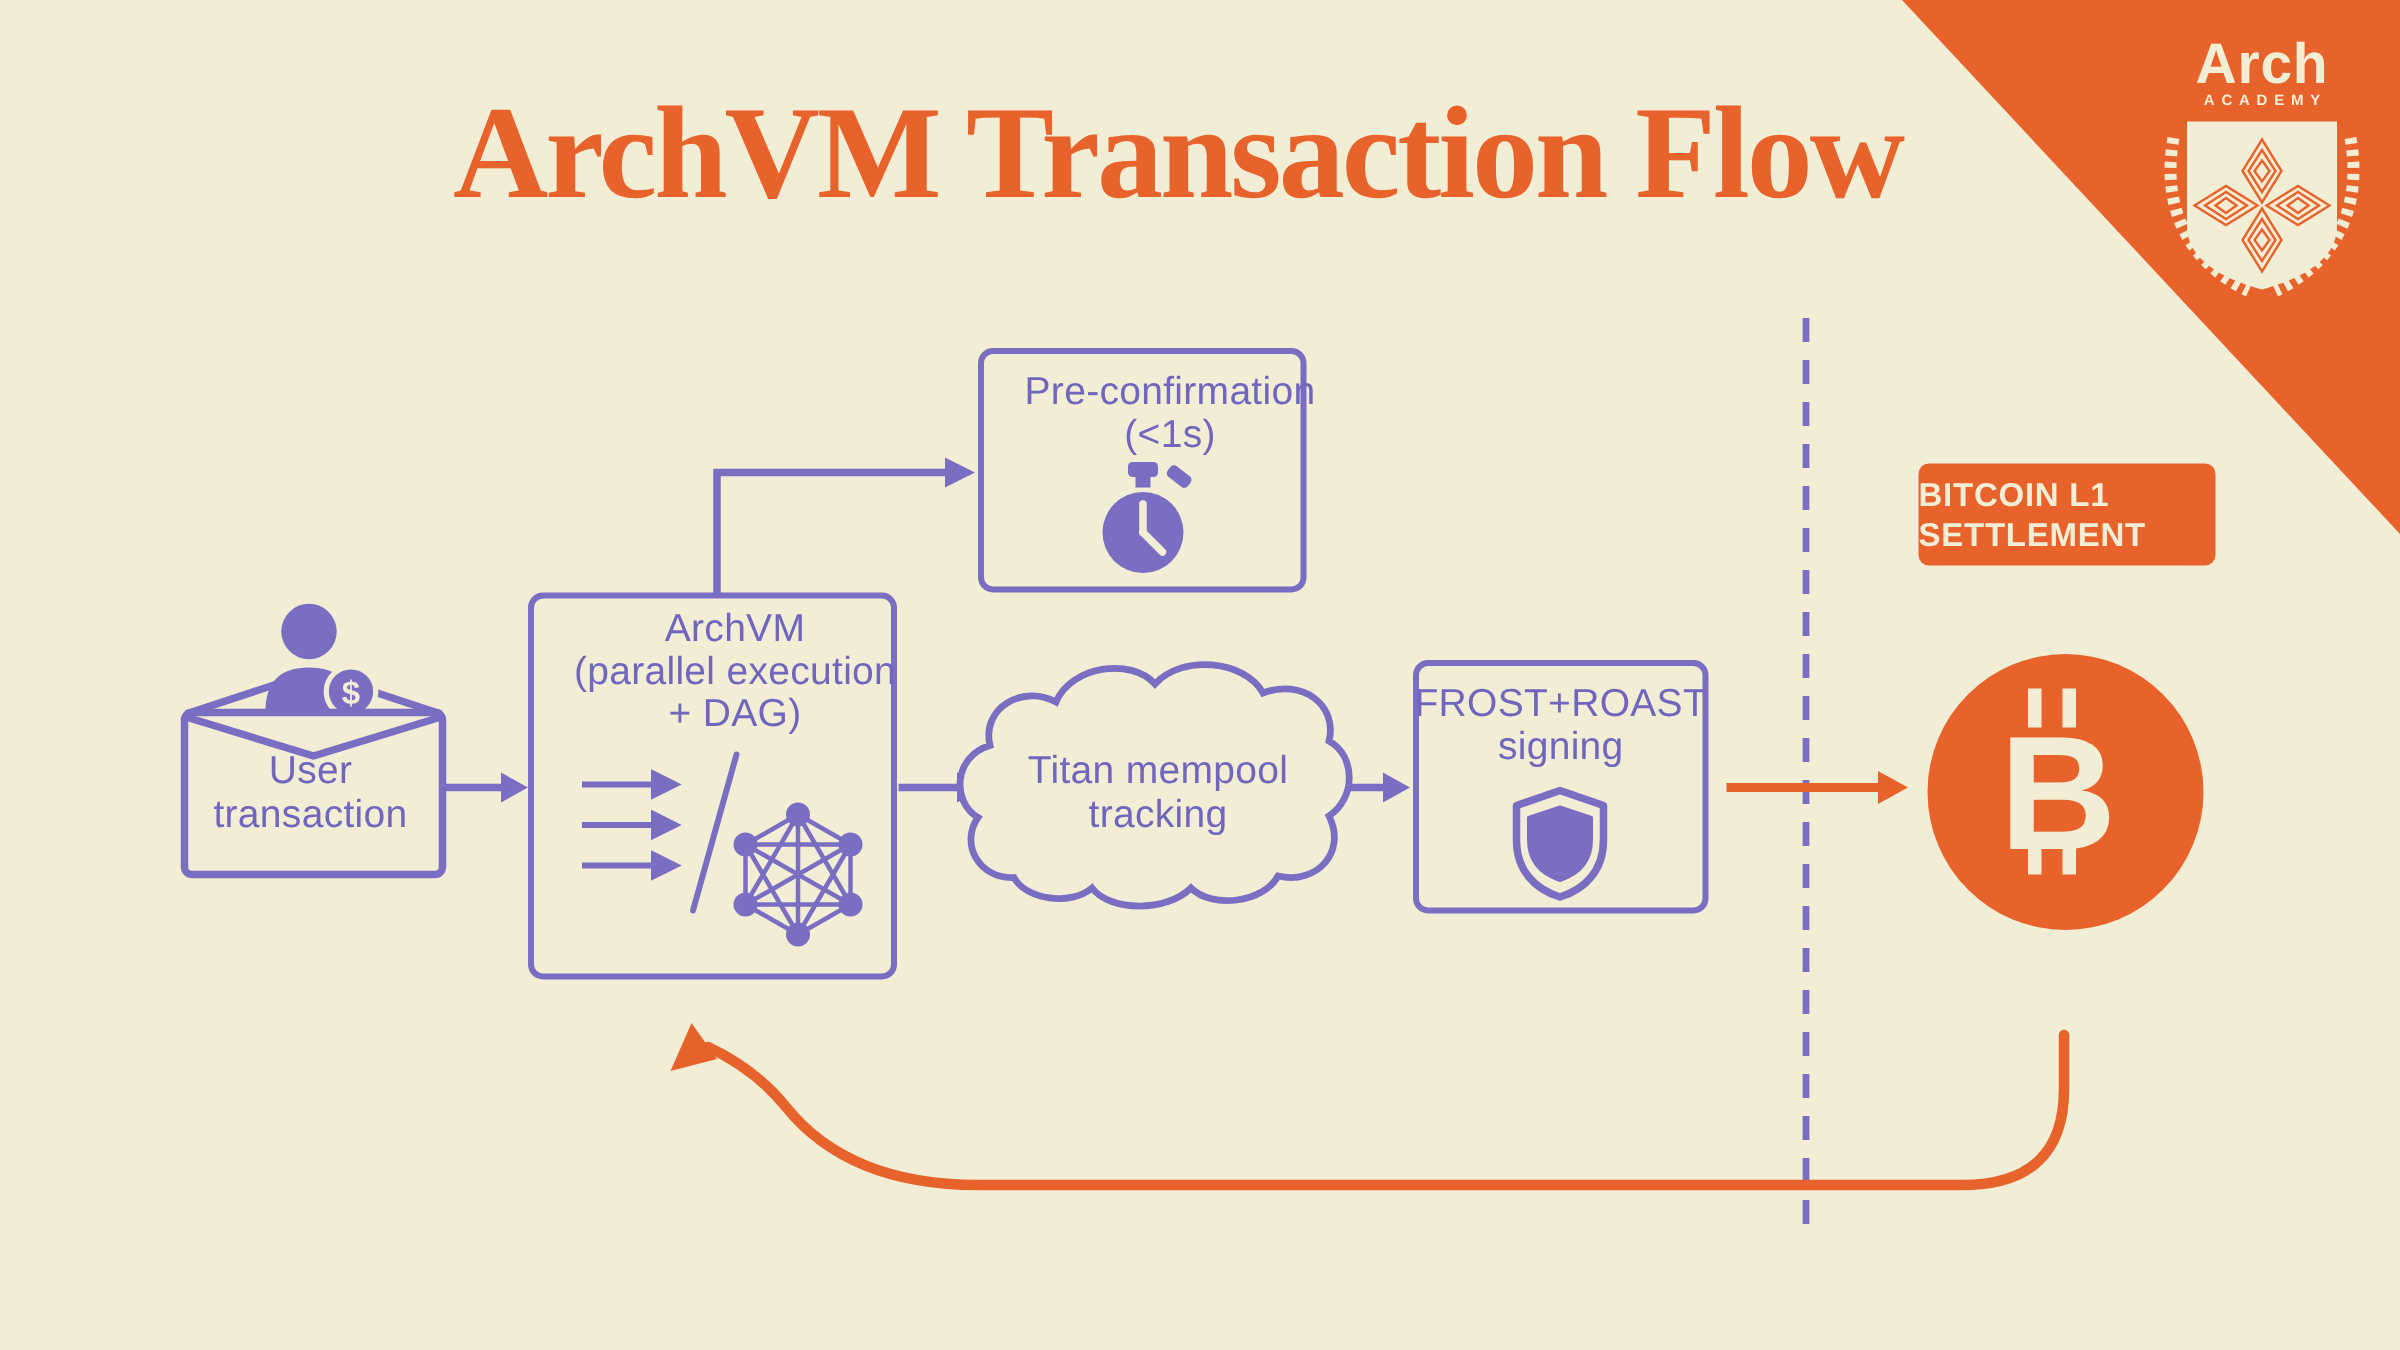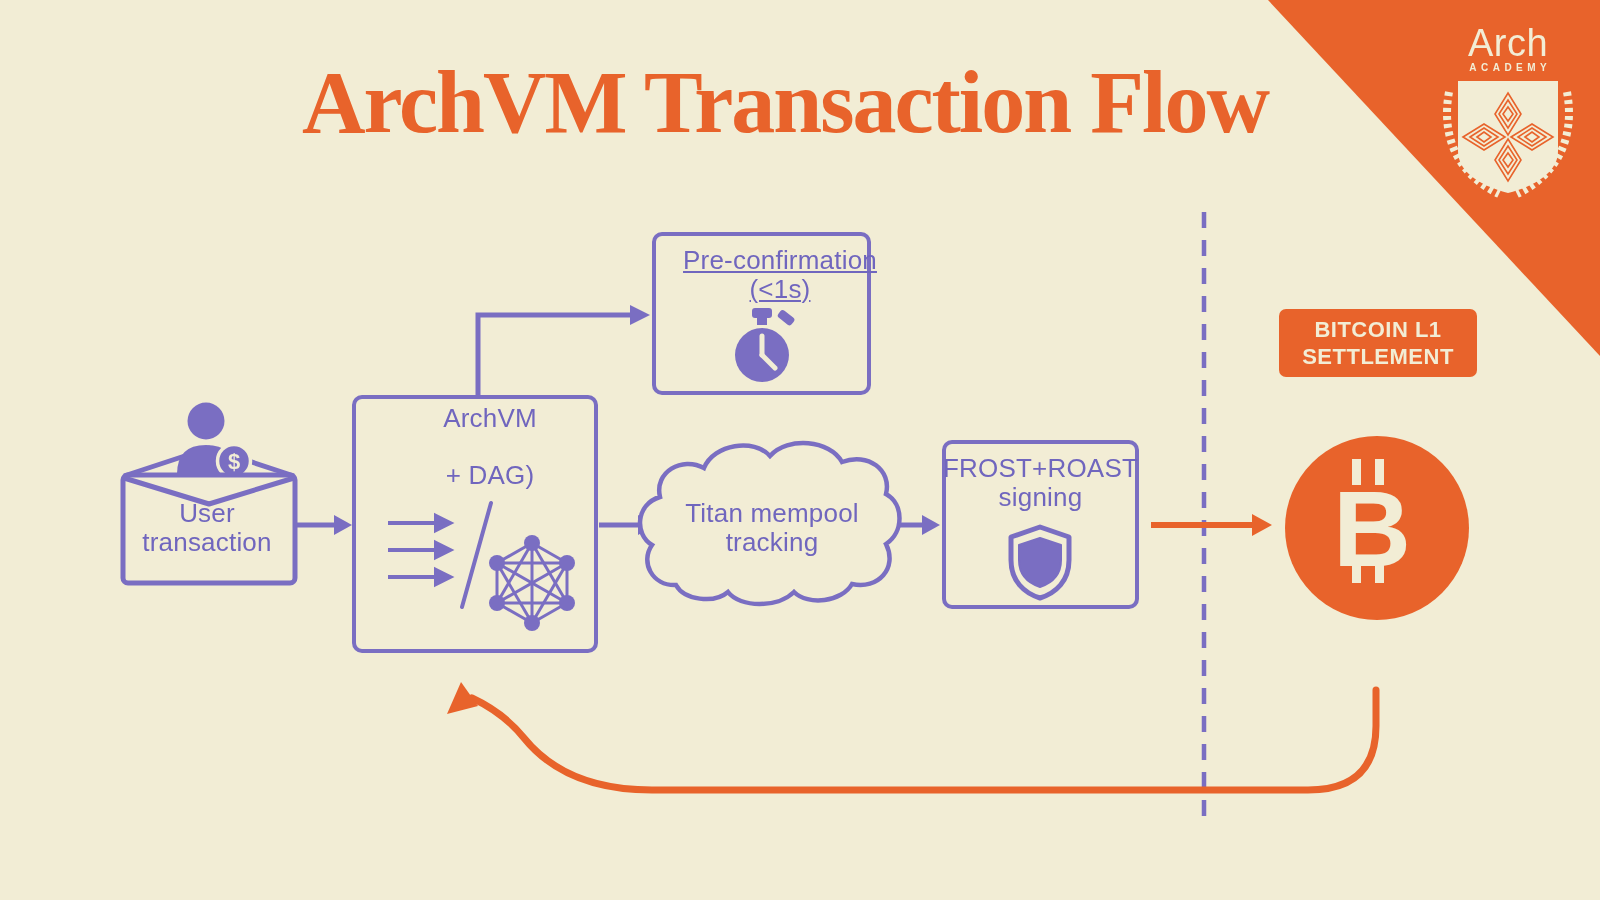--- a/index.html
+++ b/index.html
@@ -24,37 +24,37 @@
     background:transparent; box-sizing:border-box;
   }
   .box-preconf  { left:652px; top:232px; width:219px; height:163px; }
   .box-archvm   { left:352px; top:395px; width:246px; height:258px; }
   .box-frost    { left:942px; top:440px; width:197px; height:169px; }
 
   .lbl {
     position:absolute; color:#7066BE; font-size:26px; line-height:1.1;
     text-align:center; white-space:pre; letter-spacing:0.2px;
   }
-  .lbl-preconf { left:652px; top:246px; width:256px;text-decoration:underline; }
+  .lbl-preconf { left:652px; top:246px; width:256px; }
   .lbl-archvm  { left:356px; top:404px; width:268px; }
   .lbl-user    { left:121px; top:499px; width:172px; }
   .lbl-cloud   { left:660px; top:499px; width:224px; }
   .lbl-frost   { left:942px; top:454px; width:197px; }
 
   .badge {
     position:absolute; left:1279px; top:309px; width:198px; height:68px;
     background:#E8632B; border-radius:7px; color:#F2EDD5;
     font-size:22px; font-weight:bold; letter-spacing:0.5px;
-    display:flex; flex-direction:column; align-items:center; justify-content:center;
+    display:flex; flex-direction:column; align-items:flex-start; justify-content:center;
     line-height:1.25; text-align:center;
   }
 
   .logo-brand {
     position:absolute; left:1448px; top:22px; width:120px; text-align:center;
-    color:#F2EDD5; font-size:38px; font-weight:normal; letter-spacing:0.5px;
+    color:#F2EDD5; font-size:38px; font-weight:bold; letter-spacing:0.5px;
   }
   .logo-sub {
     position:absolute; left:1448px; top:62px; width:120px; text-align:center;
     color:#F2EDD5; font-size:10px; font-weight:bold; letter-spacing:4.5px;
     text-indent:4.5px;
   }
   .crest { position:absolute; left:1440px; top:76px; }
 </style>
 </head>
 <body>
@@ -180,21 +180,21 @@
   </svg>
 
   <h1 class="title">ArchVM Transaction Flow</h1>
 
   <div class="node-box box-preconf"></div>
   <div class="node-box box-archvm"></div>
   <div class="node-box box-frost"></div>
 
   <div class="lbl lbl-preconf"><span>Pre-confirmation</span><br><span>(&lt;1s)</span></div>
 
-  <div class="lbl lbl-archvm"><span>ArchVM</span><br><br><span>+ DAG)</span></div>
+  <div class="lbl lbl-archvm"><span>ArchVM</span><br><span>(parallel execution</span><br><span>+ DAG)</span></div>
 
   <div class="lbl lbl-user"><span>User</span><br><span>transaction</span></div>
 
   <div class="lbl lbl-frost"><span>FROST+ROAST</span><br><span>signing</span></div>
 
   <div class="lbl lbl-cloud"><span>Titan mempool</span><br><span>tracking</span></div>
 
   <div class="badge">
       <span>BITCOIN L1</span>
       <span>SETTLEMENT</span>

